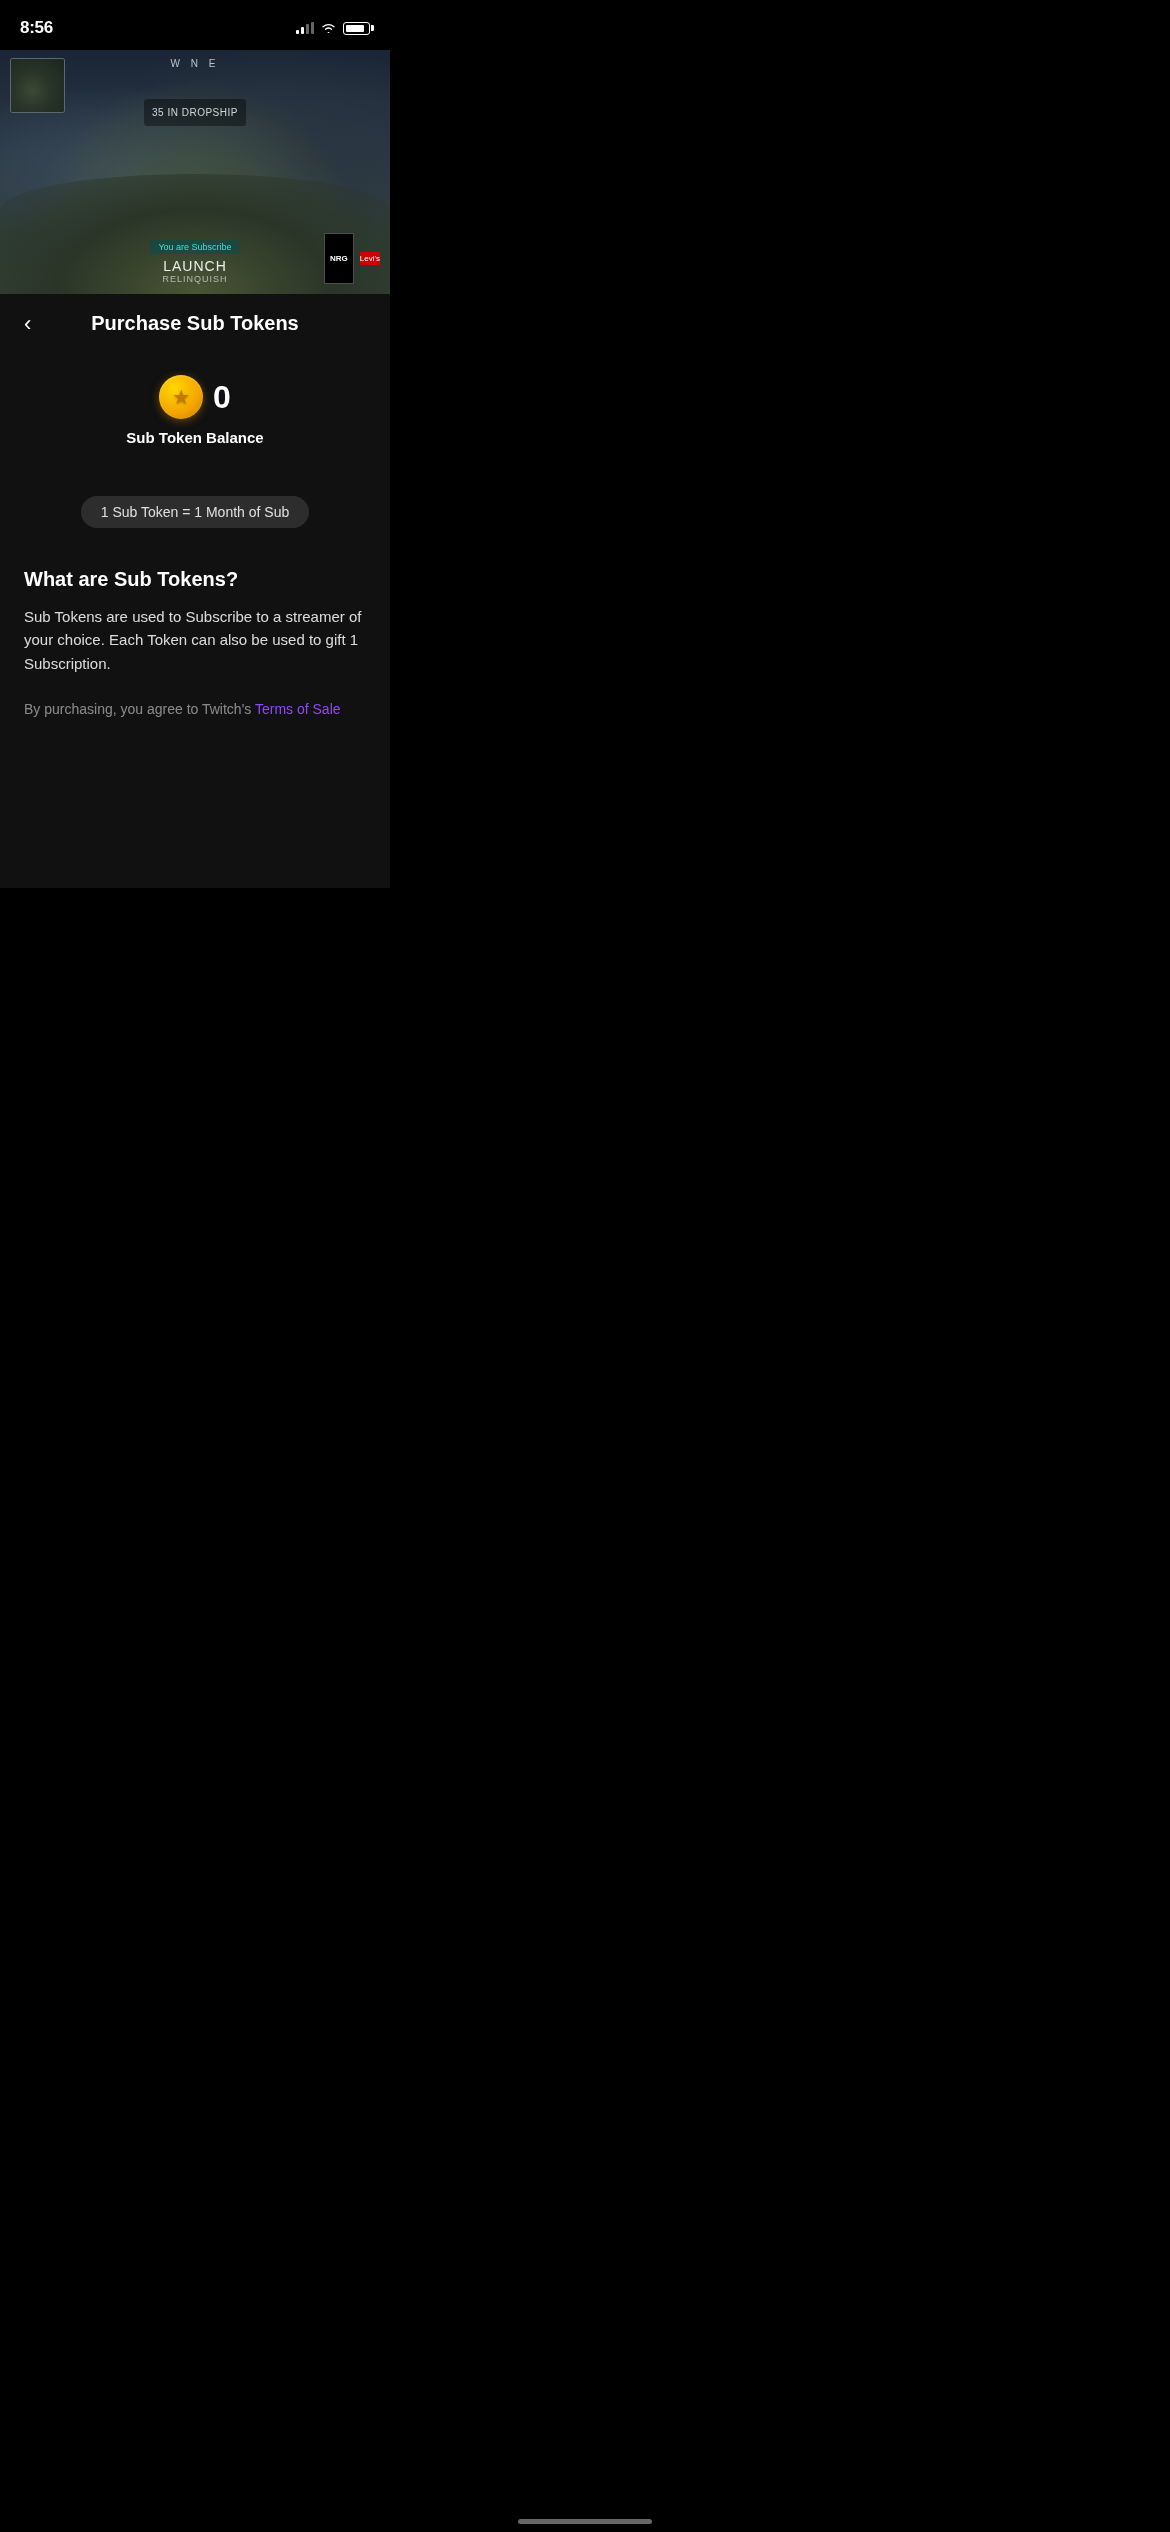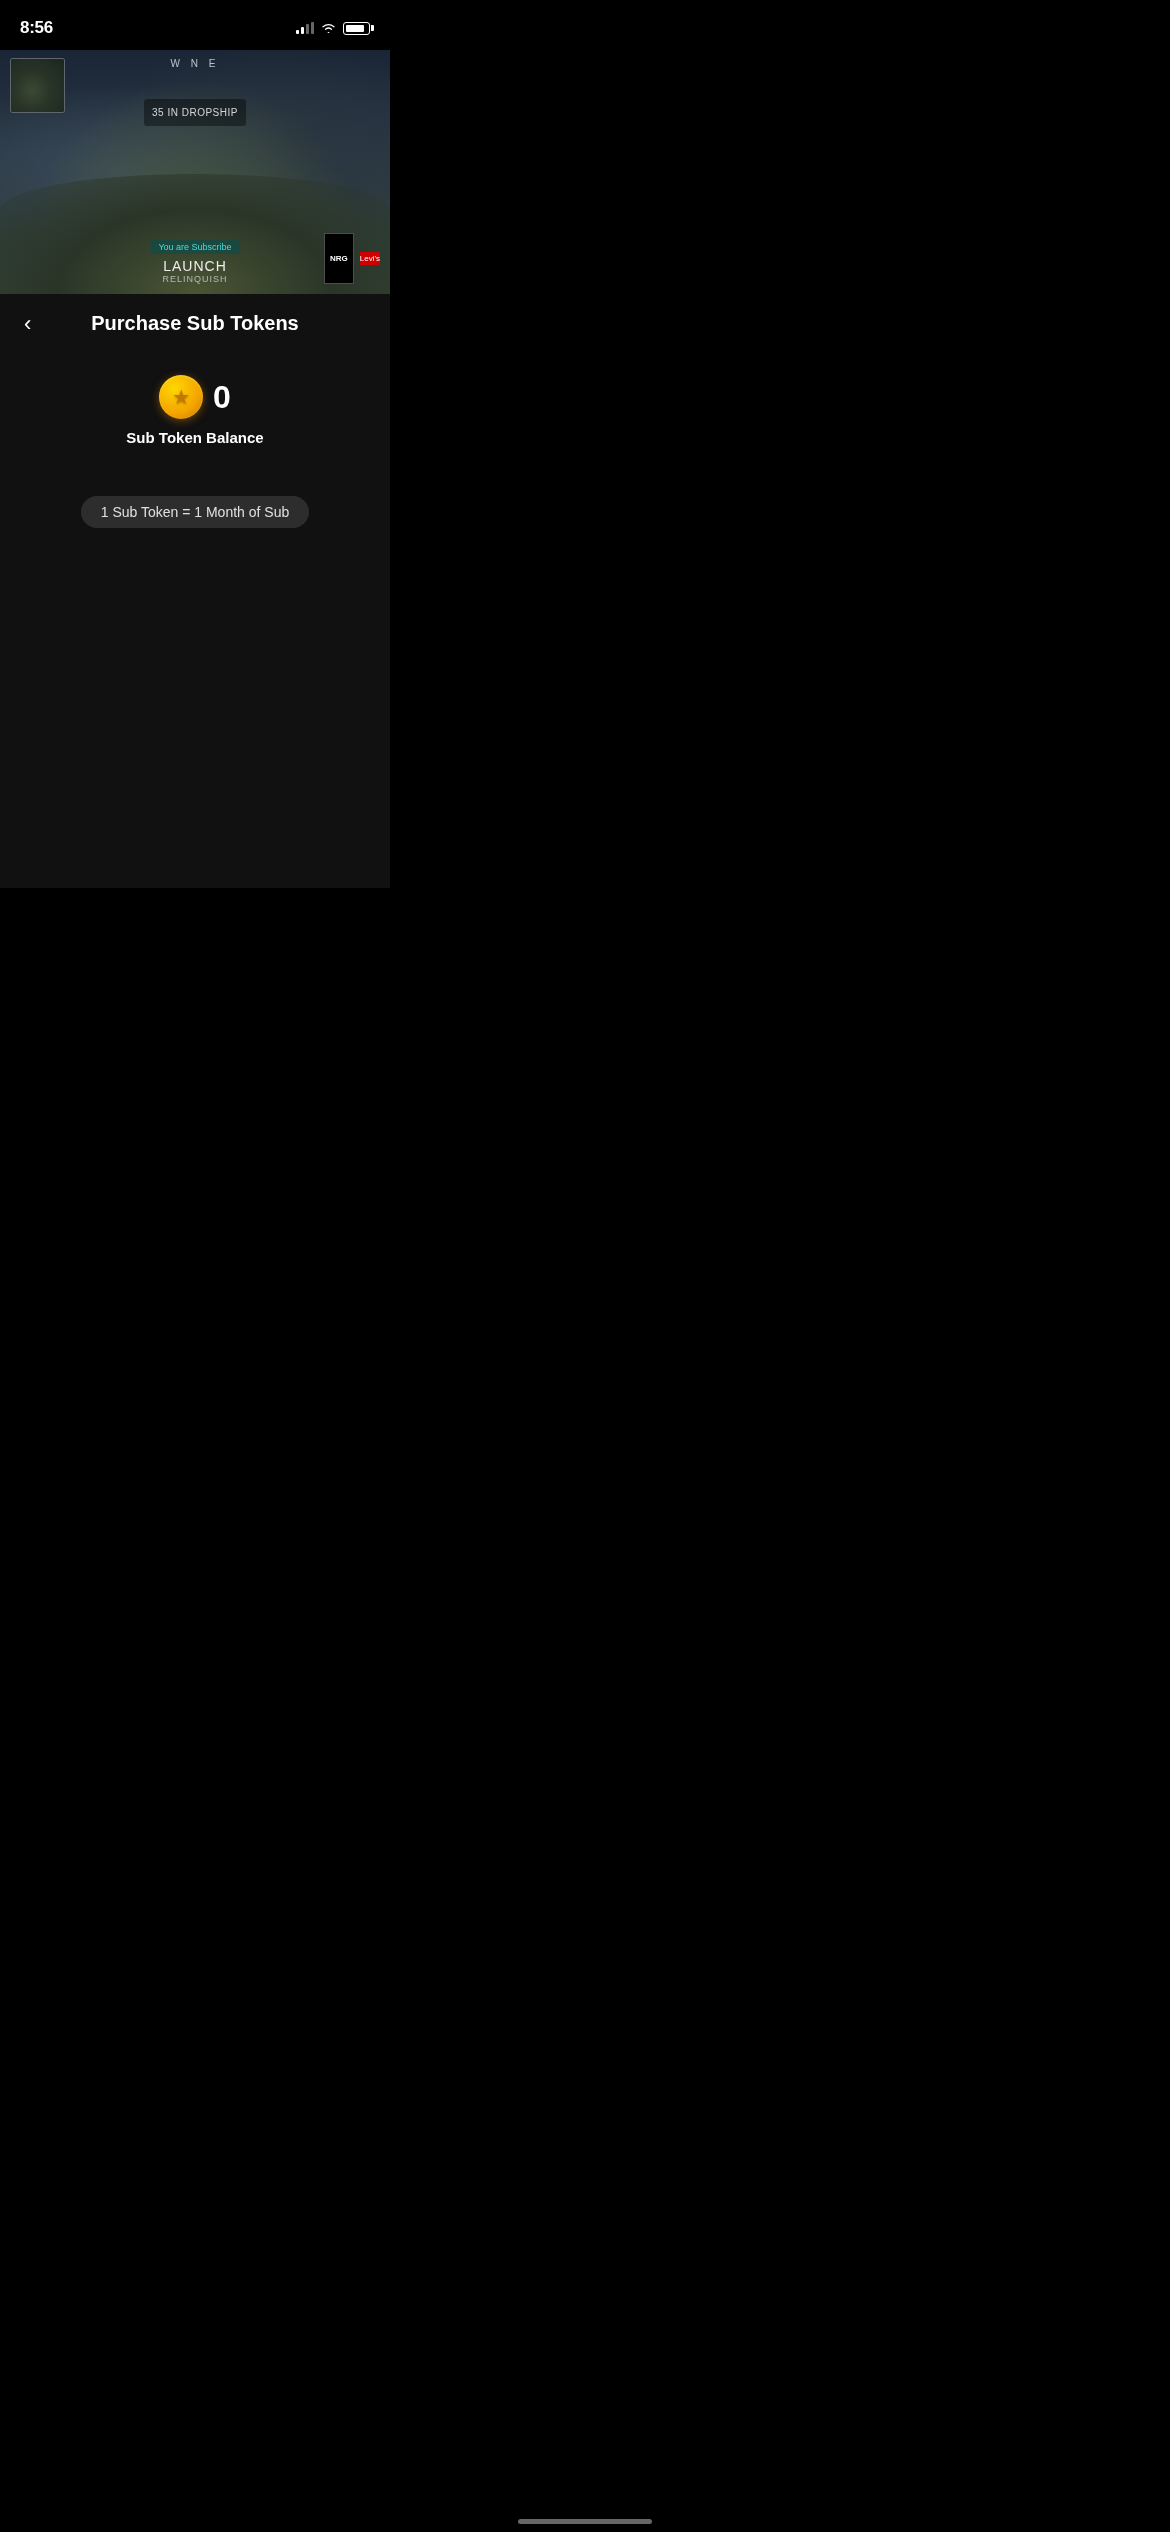--- a/index.html
+++ b/index.html
@@ -414,16 +414,23 @@
     <div class="token-balance-row">
       <div class="token-coin">
         <span class="token-star">★</span>
       </div>
       <span class="token-count">0</span>
     </div>
     <span class="balance-label">Sub Token Balance</span>
     <div class="token-info-badge">1 Sub Token = 1 Month of Sub</div>
   </div>
 
+  <div class="info-section">
+    <h2 class="info-title">What are Sub Tokens?</h2>
+    <p class="info-description">Sub Tokens are used to Subscribe to a streamer of your choice. Each Token can also be used to gift 1 Subscription.</p>
+    <p class="terms-text">
+      <span>By purchasing, you agree to Twitch's </span><a class="terms-link" href="#">Terms of Sale</a>
+    </p>
+  </div>
 
 </div>
 
 <div class="home-indicator"></div>
 
 </body></html>

